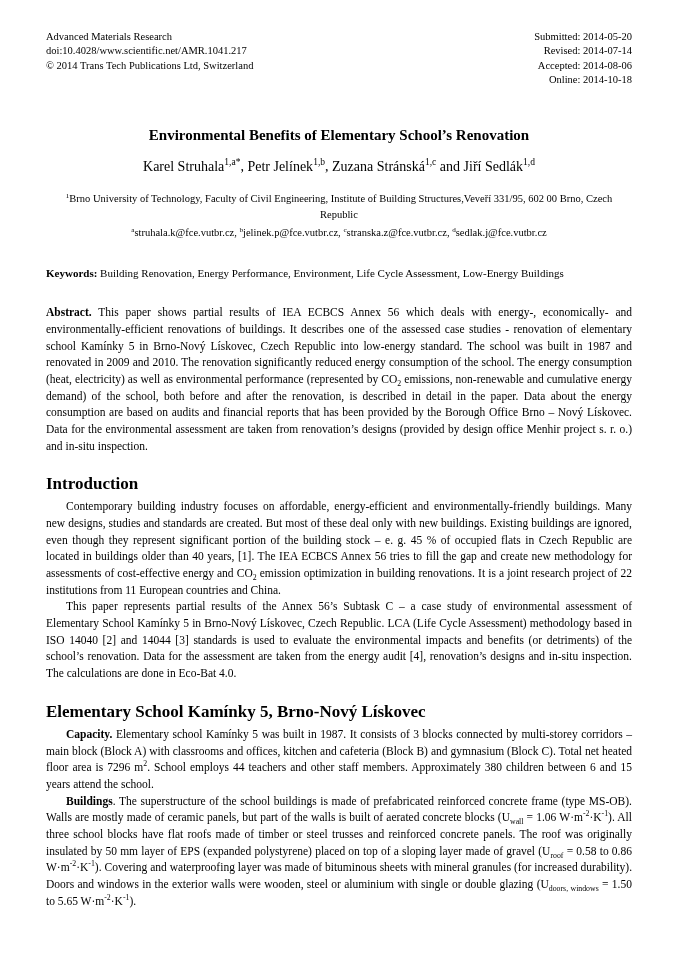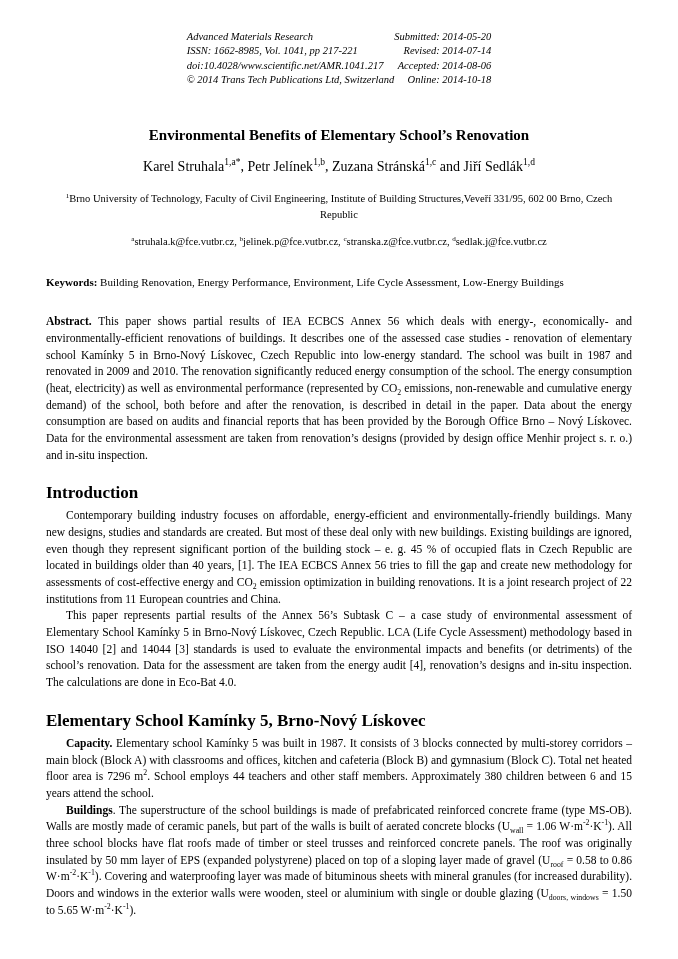--- a/index.html
+++ b/index.html
@@ -16,22 +16,21 @@
   .page {
     width: 678px;
     min-height: 959px;
     box-sizing: border-box;
     padding: 30px 46px 20px 46px;
     position: relative;
   }
   
   .hdr {
     display: flex;
-    justify-content: center;
-    font-style: italic;
+    justify-content: space-between;
     font-size: 10.5px;
     line-height: 1.38;
   }
   .hdr-left div, .hdr-right div {
     white-space: nowrap;
   }
   .hdr-right {
     text-align: right;
   }
   
@@ -51,21 +50,21 @@
   .affil {
     text-align: center;
     font-size: 10.5px;
     margin-top: 14px;
     line-height: 1.45;
     padding: 0 14px;
   }
   .emails {
     text-align: center;
     font-size: 10.5px;
-    margin-top: 13px;
+    margin-top: 4px;
     line-height: 1.4;
   }
   sup {
     font-size: 0.68em;
     vertical-align: super;
     line-height: 0;
   }
   sub {
     font-size: 0.68em;
     vertical-align: sub;
@@ -110,21 +109,20 @@
   }
 </style>
 </head>
 <body>
 
 <div class="page">
 
   <div class="hdr">
     <div class="hdr-left">
       <div>Advanced Materials Research</div>
-      <div>ISSN: 1662-8985, Vol. 1041, pp 217-221</div>
       <div>doi:10.4028/www.scientific.net/AMR.1041.217</div>
       <div>© 2014 Trans Tech Publications Ltd, Switzerland</div>
     </div>
     <div class="hdr-right">
       <div>Submitted: 2014-05-20</div>
       <div>Revised: 2014-07-14</div>
       <div>Accepted: 2014-08-06</div>
       <div>Online: 2014-10-18</div>
     </div>
   </div>

